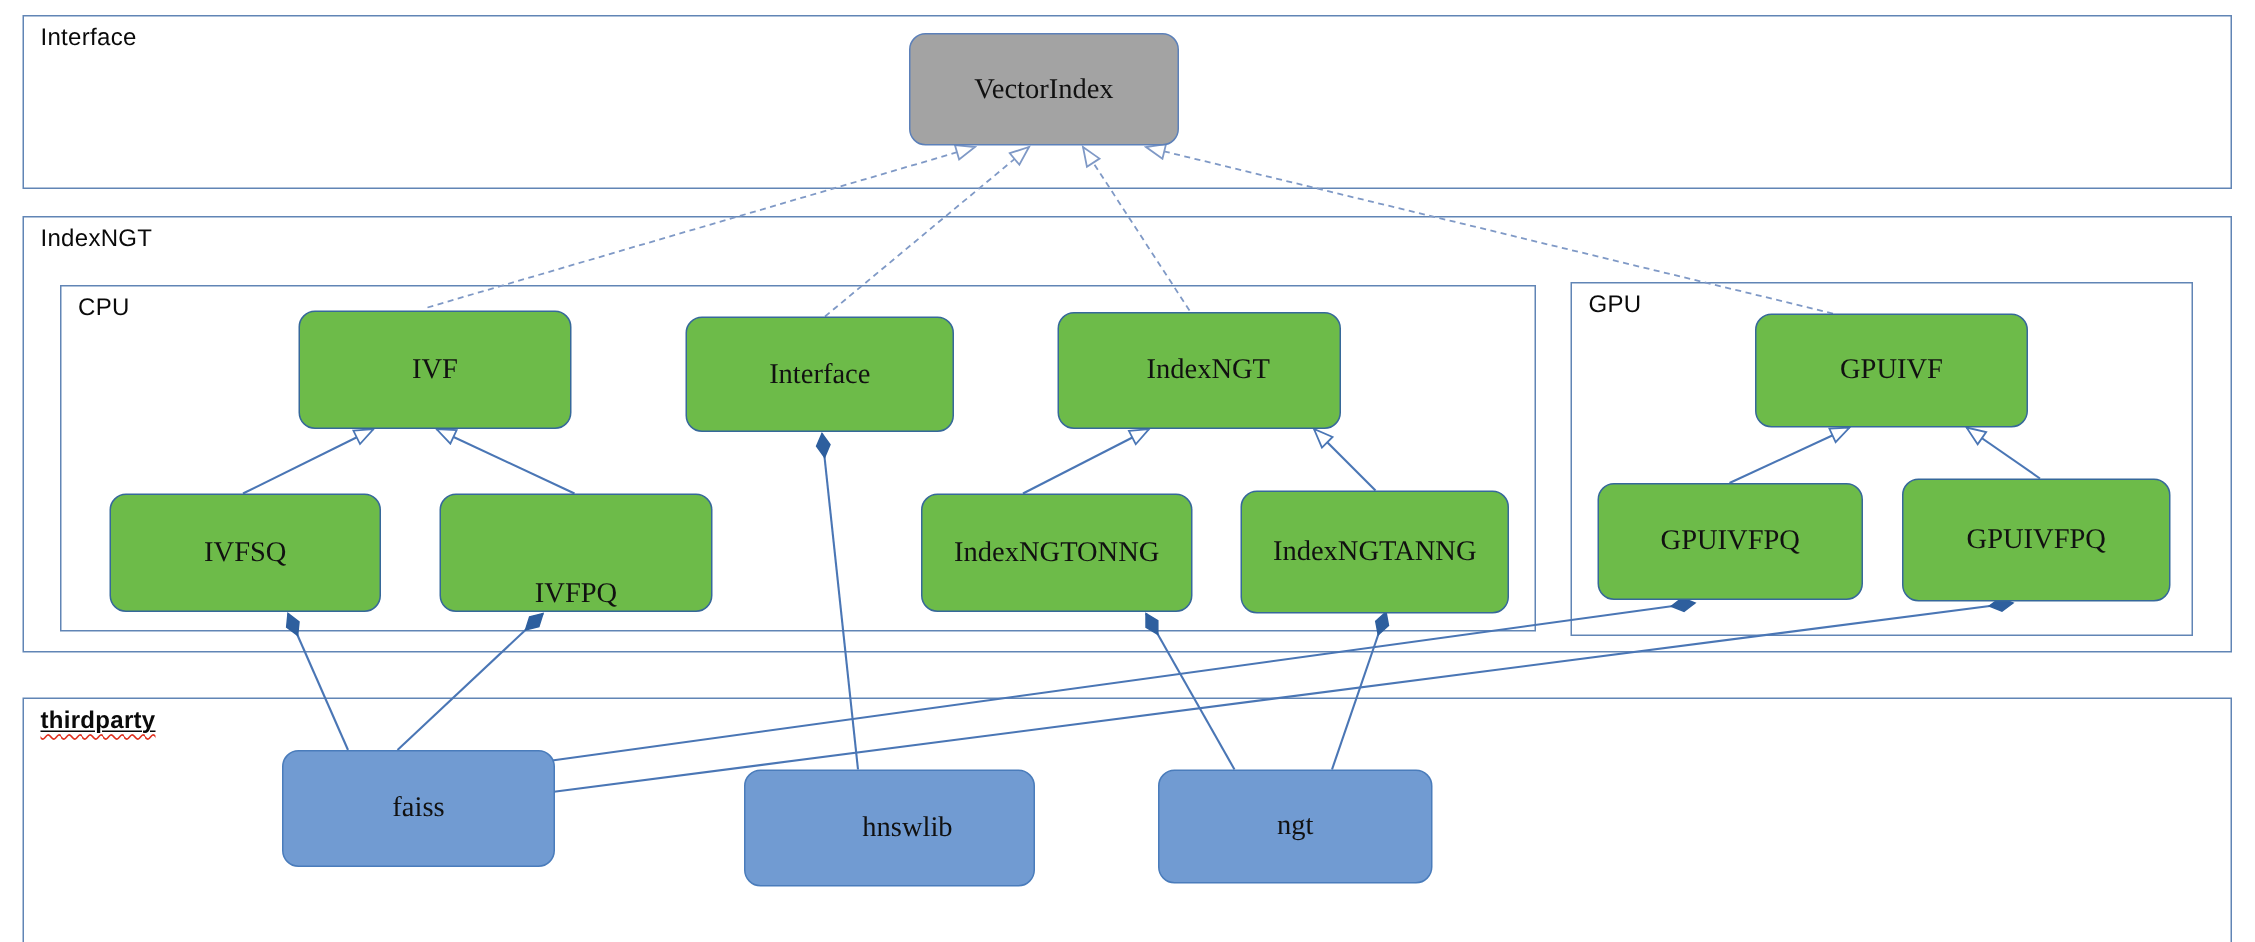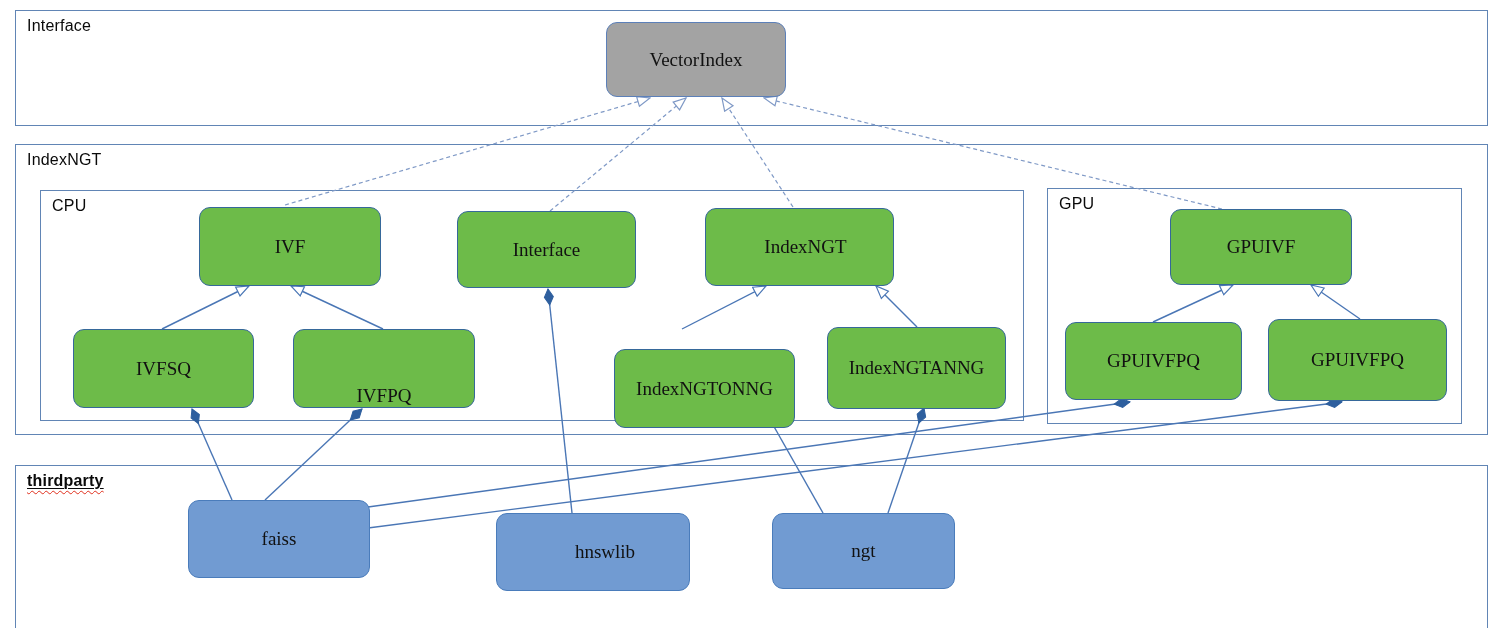--- a/index.html
+++ b/index.html
@@ -30,21 +30,21 @@
   #c-gpu       {left:1047px;top:188px;width:413px; height:234px;text-align:center;}
   #c-thirdparty{left:15px; top:465px; width:1471px;height:168px;font-weight:bold;}
 
   
   #node-vectorindex {left:606px; top:22px; width:178px;height:73px;}
   #node-ivf         {left:199px; top:207px;width:180px;height:77px;}
   #node-indexhnsw   {left:457px; top:211px;width:177px;height:75px;}
   #node-indexngt    {left:705px; top:208px;width:175px;height:76px;padding-left:12px;}
   #node-ivfsq       {left:73px;  top:329px;width:179px;height:77px;}
   #node-ivfpq       {left:293px; top:329px;width:180px;height:77px;align-items:flex-end;}
-  #node-indexngtonng{left:614px; top:329px;width:179px;height:77px;margin-top:20px;}
+  #node-indexngtonng{left:614px; top:329px;width:179px;height:77px;}
   #node-indexngtanng{left:827px; top:327px;width:177px;height:80px;}
   #node-gpuivf      {left:1170px;top:209px;width:180px;height:74px;}
   #node-gpuivfsq    {left:1065px;top:322px;width:175px;height:76px;}
   #node-gpuivfpq    {left:1268px;top:319px;width:177px;height:80px;}
   #node-faiss       {left:188px; top:500px;width:180px;height:76px;border-radius:11px;}
   #node-hnswlib     {left:496px; top:513px;width:168px;height:76px;padding-left:24px;}
   #node-ngt         {left:772px; top:513px;width:181px;height:74px;}
 </style>
 </head>
 <body>

